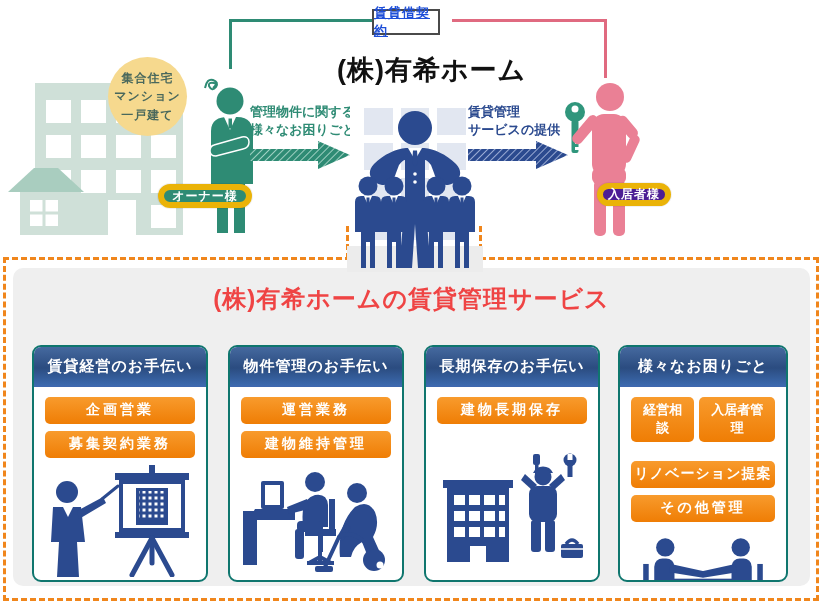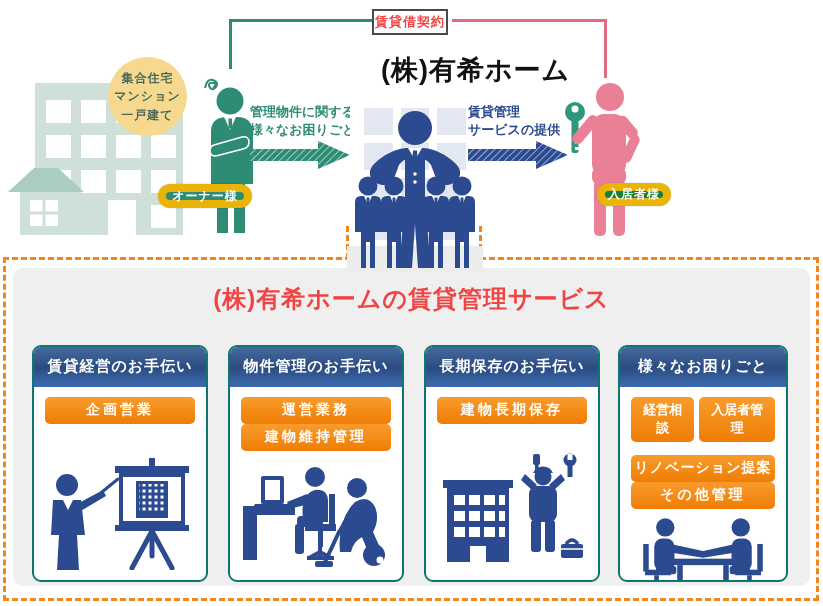--- a/index.html
+++ b/index.html
@@ -9,54 +9,54 @@
 
   .abs { position:absolute; }
 
   
   .line { position:absolute; }
   .green-h { left:229px; top:19px; width:144px; height:3px; background:#2e8b74; }
   .green-v { left:229px; top:19px; width:3px; height:50px; background:#2e8b74; }
   .pink-h  { left:452px; top:19px; width:155px; height:3px; background:#e06a80; }
   .pink-v  { left:604px; top:19px; width:3px; height:59px; background:#e06a80; }
   .contract-box {
-    left:372px; top:9px; width:76px; height:26px;
+    left:372px; top:9px; width:68px; height:26px;
     background:#fff; border:2px solid #4a4a4a;
-    font-size:13px; font-weight:bold; color:#ef4444;
+    font-size:13px; font-weight:bold; color:#1d4ed8;
     display:flex; align-items:center; justify-content:center;
-    letter-spacing:1px; z-index:3;
+    letter-spacing:1px; z-index:3;text-decoration:underline;
   }
 
   .company-title { left:337px; top:52px; width:240px; font-size:27px; font-weight:900;
-    color:#111; letter-spacing:1px; z-index:3;margin-left:44px; }
+    color:#111; letter-spacing:1px; z-index:3; }
 
   
   .buildings { left:8px; top:78px; width:180px; height:157px; z-index:1; }
 
   
   .bubble {
     left:108px; top:57px; width:79px; height:79px; border-radius:50%;
     background:#f6d98e; display:flex; flex-direction:column;
     align-items:center; justify-content:center; z-index:2;
   }
   .bubble div { font-size:12px; font-weight:bold; color:#49685c; line-height:1.55; letter-spacing:1px; }
 
   
   .owner-svg  { left:203px; top:86px; z-index:2; }
   .scribble   { left:202px; top:74px; z-index:3; }
   .tenant-svg { left:558px; top:82px; z-index:2; }
 
   .pill {
-    position:absolute; border:8px solid #eab308; border-radius:14px;
+    position:absolute; border:6px solid #eab308; border-radius:14px;
     color:#fff; font-weight:bold; font-size:12px; letter-spacing:1px;
     display:flex; align-items:center; justify-content:center;
     box-shadow:0 0 0 1px rgba(0,0,0,0.06); z-index:4;
   }
   .owner-pill  { left:158px; top:184px; width:94px; height:24px; background:#2e8b74; }
-  .tenant-pill { left:597px; top:183px; width:74px; height:23px; background:#15803d; }
+  .tenant-pill { left:597px; top:183px; width:74px; height:23px; background:#4c1d95; }
 
   
   .req-text { left:250px; top:103px; width:112px; font-size:13px; font-weight:bold;
     color:#2e8b74; line-height:1.4; z-index:2; }
   .srv-text { left:468px; top:103px; width:112px; font-size:13px; font-weight:bold;
     color:#2b4a8f; line-height:1.4; z-index:2; }
   .req-arrow { left:250px; top:140px; z-index:2; }
   .srv-arrow { left:468px; top:140px; z-index:2; }
 
   
@@ -86,23 +86,23 @@
   .card-1 { left:32px; } .card-2 { left:228px; } .card-3 { left:424px; }
   .card-4 { left:618px; width:170px; }
   .card-header { height:40px; flex:0 0 40px;
     background:linear-gradient(180deg,#45699f 0%,#2b4c80 55%,#3b69ad 100%);
     border-bottom:2px solid #3e68ae;
     color:#fff; font-weight:bold; font-size:15px; letter-spacing:1px;
     display:flex; align-items:center; justify-content:center; }
   .card-body { flex:1; padding:10px 11px 6px; display:flex; flex-direction:column; }
   .item { background:linear-gradient(180deg,#f89b2d,#ef7d04); border-radius:5px;
     color:#fff; font-weight:bold; font-size:14px; letter-spacing:3px;
-    text-align:center; padding:4px 0 5px; }
+    text-align:center; padding:4px 0 5px; margin-bottom:7px; }
   .item-row { display:flex; gap:5px; margin-bottom:7px; }
-  .item-row .item { margin-bottom:6px; letter-spacing:0; font-size:13px; padding:4px 6px 5px; }
+  .item-row .item { margin-bottom:12px; letter-spacing:0; font-size:13px; padding:4px 6px 5px; }
   .item-sm { flex:0 0 44%; } .item-lg { flex:1; }
   .illus { flex:1; display:flex; align-items:flex-end; justify-content:center; padding-bottom:4px; }
 </style>
 </head>
 <body>
 
 <div id="canvas">
 
   <div class="line green-h"></div>
   <div class="line green-v"></div>
@@ -249,20 +249,21 @@
   <div class="abs dash-rect"></div>
   <div class="abs notch notch-l"></div>
   <div class="abs notch notch-r"></div>
   <div class="abs gray-panel"></div>
   <div class="abs services-title">(株)有希ホームの賃貸管理サービス</div>
 
   <div class="card card-1">
     <div class="card-header">賃貸経営のお手伝い</div>
     <div class="card-body">
       <div class="item">企画営業</div>
+      <div class="item">募集契約業務</div>
       <div class="illus">
         <svg width="150" height="112" viewBox="0 0 150 112">
           <defs>
             <pattern id="wp" width="6" height="6" patternUnits="userSpaceOnUse">
               <rect x="1.5" y="1.5" width="3" height="3" fill="#ffffff"></rect>
             </pattern>
           </defs>
           <g fill="#2b4a8f">
             <rect x="104" y="0" width="6" height="10"></rect>
             <rect x="70" y="8" width="74" height="7"></rect>

